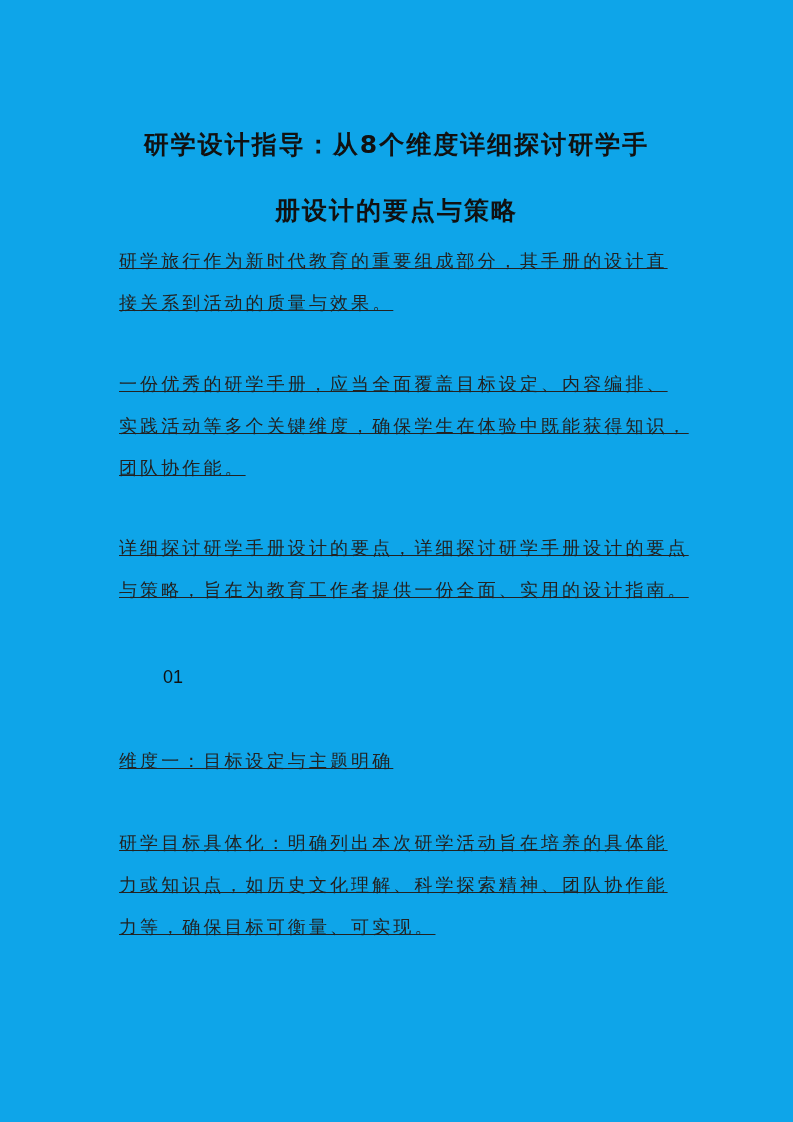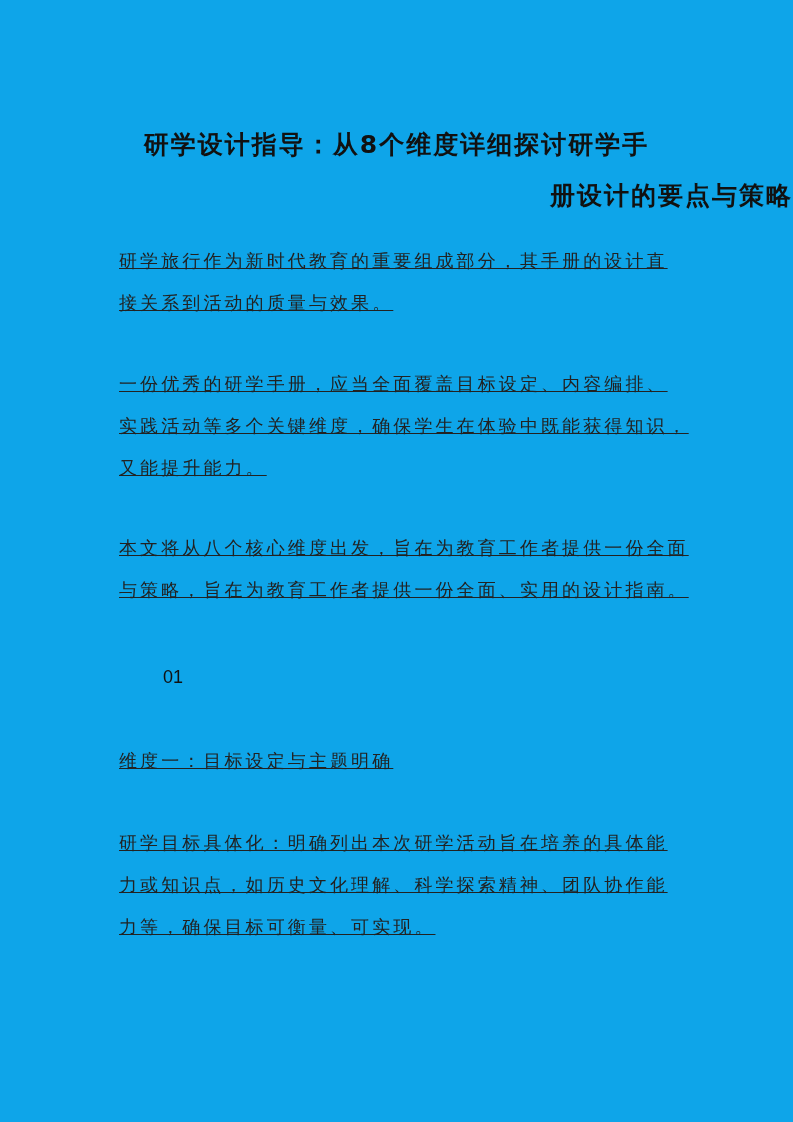--- a/index.html
+++ b/index.html
@@ -50,30 +50,30 @@
       color: #111;
       margin-left: 44px;
     }
   </style>
 </head>
 <body>
 
 <div class="page">
 
   <div class="title-line" style="top:128px;">研学设计指导：从8个维度详细探讨研学手</div>
-  <div class="title-line" style="top:179px;text-align:right;">册设计的要点与策略</div>
+  <div class="title-line" style="top:194px;">册设计的要点与策略</div>
 
   <div class="line" style="top:249px;">研学旅行作为新时代教育的重要组成部分，其手册的设计直</div>
   <div class="line" style="top:291px;">接关系到活动的质量与效果。</div>
 
   <div class="line" style="top:414px;">实践活动等多个关键维度，确保学生在体验中既能获得知识，</div>
   <div class="line" style="top:372px;">一份优秀的研学手册，应当全面覆盖目标设定、内容编排、</div>
-  <div class="line" style="top:456px;">又能提升能力。</div>
+  <div class="line" style="top:456px;">团队协作能。</div>
 
-  <div class="line" style="top:536px;">本文将从八个核心维度出发，旨在为教育工作者提供一份全面</div>
+  <div class="line" style="top:536px;">详细探讨研学手册设计的要点，详细探讨研学手册设计的要点</div>
   <div class="line" style="top:578px;">与策略，旨在为教育工作者提供一份全面、实用的设计指南。</div>
 
   <div class="num" style="top:667px;">01</div>
 
   <div class="line" style="top:749px;">维度一：目标设定与主题明确</div>
 
   <div class="line" style="top:831px;">研学目标具体化：明确列出本次研学活动旨在培养的具体能</div>
   <div class="line" style="top:873px;">力或知识点，如历史文化理解、科学探索精神、团队协作能</div>
   <div class="line" style="top:915px;">力等，确保目标可衡量、可实现。</div>
 

